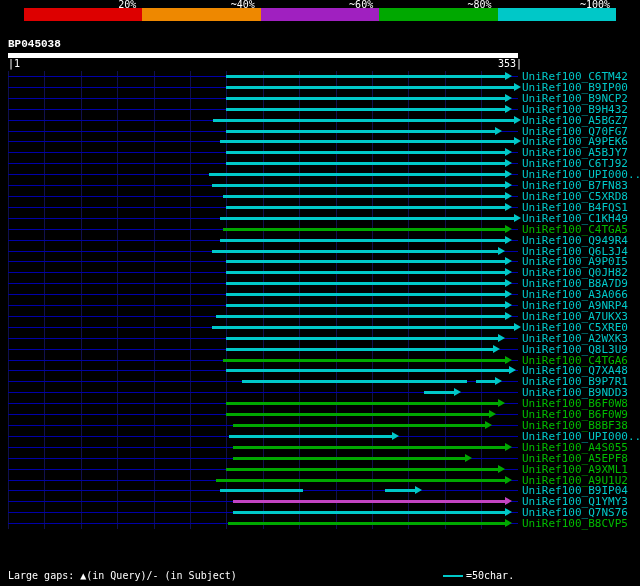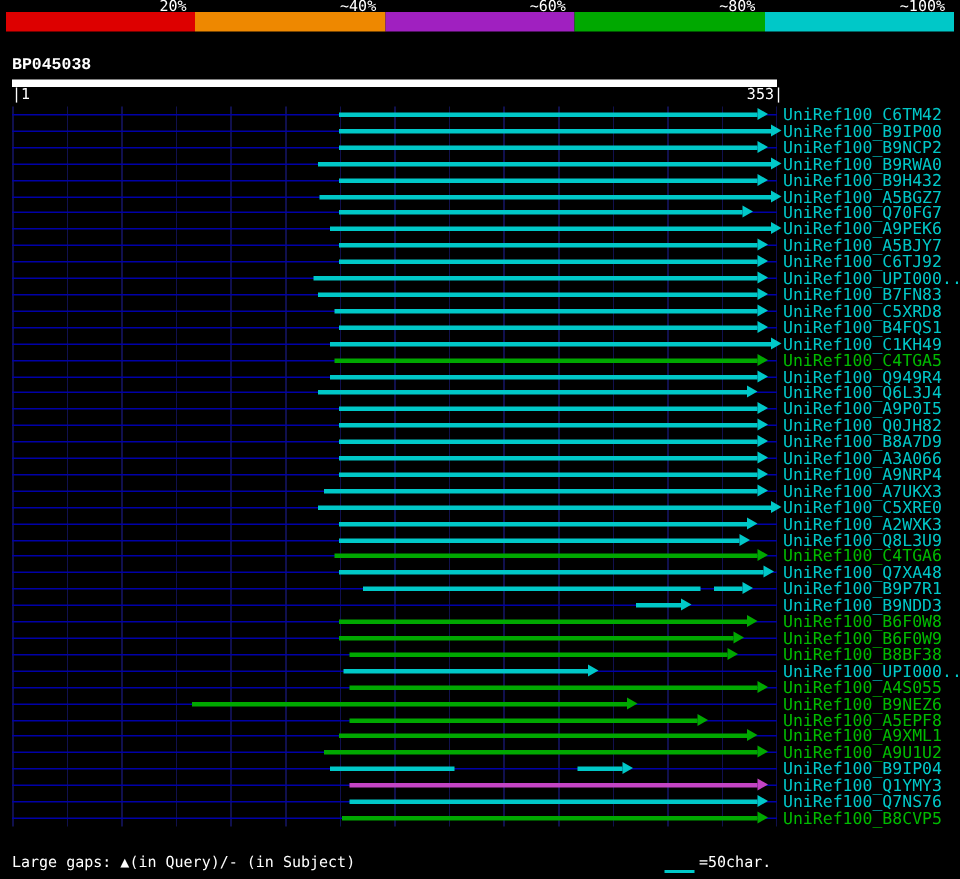--- a/index.html
+++ b/index.html
@@ -3,21 +3,21 @@
 <meta charset="utf-8">
 <style>
   html,body{margin:0;padding:0;}
   body{
     width:640px;height:586px;
     background:#000;
     font-family:"DejaVu Sans Mono","Liberation Mono",monospace;
     position:relative;overflow:hidden;
   }
   
-  .key{position:relative;height:35px;margin:0 4px;}
+  .key{position:relative;height:35px;margin:0 24px;}
   .key-strip{position:absolute;left:0;top:8px;width:100%;height:13px;display:flex;}
   .key-seg{flex:1;height:100%;}
   .key-label{
     position:absolute;top:0;color:#fff;font-size:10px;line-height:10px;
     transform:translateX(calc(-100% - 6px));white-space:nowrap;
   }
   
   .query-name{color:#fff;font-weight:bold;font-size:11px;line-height:13px;margin:3px 0 2px 8px;font-family:Liberation Mono, monospace;}
   .query-bar{margin-left:8px;width:510px;height:5px;background:#fff;}
   .query-coords{position:relative;margin-left:8px;width:510px;height:13px;color:#fff;font-size:10px;line-height:12px;}
@@ -35,21 +35,21 @@
     position:absolute;top:1px;width:0;height:0;
     border-top:4px solid transparent;border-bottom:4px solid transparent;
     border-left:7px solid #fff;
   }
   .label{position:absolute;left:514px;top:0;font-size:11px;line-height:11px;white-space:nowrap;}
   .bar.cyan{background:#00c8c8;}   .arrow.cyan{border-left-color:#00c8c8;}   .label.cyan{color:#00c8c8;}
   .bar.green{background:#00a800;}  .arrow.green{border-left-color:#00a800;}  .label.green{color:#00bb00;}
   .bar.magenta{background:#c344c3;}.arrow.magenta{border-left-color:#c344c3;}
   
   .footer{position:absolute;left:8px;right:8px;bottom:3px;height:13px;color:#fff;font-size:10px;line-height:12px;}
-  .scale{position:absolute;left:435px;top:0;display:flex;align-items:flex-end;}
+  .scale{position:absolute;left:435px;top:0;display:flex;align-items:center;}
   .scale-line{display:inline-block;width:20px;height:2px;background:#00c8c8;margin-right:3px;}
 </style>
 </head>
 <body>
 
 <div class="key">
   <div class="key-strip" id="key-strip">
       <div class="key-seg" style="background: rgb(221, 0, 0);"></div>
       <div class="key-seg" style="background: rgb(238, 136, 0);"></div>
       <div class="key-seg" style="background: rgb(160, 32, 192);"></div>
@@ -86,26 +86,20 @@
       <div class="label cyan">UniRef100_B9IP00</div>
     </div>
     <div class="row">
       <div class="base"></div>
       <div class="bar cyan" style="left: 218.159px; width: 278.839px;"></div>
       <div class="arrow cyan" style="left: 496.997px;"></div>
       <div class="label cyan">UniRef100_B9NCP2</div>
     </div>
     <div class="row">
       <div class="base"></div>
-      <div class="bar cyan" style="left: 203.711px; width: 301.955px;"></div>
-      <div class="arrow cyan" style="left: 505.666px;"></div>
-      <div class="label cyan">UniRef100_B9RWA0</div>
-    </div>
-    <div class="row">
-      <div class="base"></div>
       <div class="bar cyan" style="left: 218.159px; width: 278.839px;"></div>
       <div class="arrow cyan" style="left: 496.997px;"></div>
       <div class="label cyan">UniRef100_B9H432</div>
     </div>
     <div class="row">
       <div class="base"></div>
       <div class="bar cyan" style="left: 205.156px; width: 300.51px;"></div>
       <div class="arrow cyan" style="left: 505.666px;"></div>
       <div class="label cyan">UniRef100_A5BGZ7</div>
     </div>
@@ -282,26 +276,20 @@
       <div class="base"></div>
       <div class="bar cyan" style="left: 221.048px; width: 163.258px;"></div>
       <div class="arrow cyan" style="left: 384.306px;"></div>
       <div class="label cyan">UniRef100_UPI000..</div>
     </div>
     <div class="row">
       <div class="base"></div>
       <div class="bar green" style="left: 225.382px; width: 271.615px;"></div>
       <div class="arrow green" style="left: 496.997px;"></div>
       <div class="label green">UniRef100_A4S055</div>
-    </div>
-    <div class="row">
-      <div class="base"></div>
-      <div class="bar green" style="left: 119.915px; width: 290.397px;"></div>
-      <div class="arrow green" style="left: 410.312px;"></div>
-      <div class="label green">UniRef100_B9NEZ6</div>
     </div>
     <div class="row">
       <div class="base"></div>
       <div class="bar green" style="left: 225.382px; width: 231.161px;"></div>
       <div class="arrow green" style="left: 456.544px;"></div>
       <div class="label green">UniRef100_A5EPF8</div>
     </div>
     <div class="row">
       <div class="base"></div>
       <div class="bar green" style="left: 218.159px; width: 271.615px;"></div>

